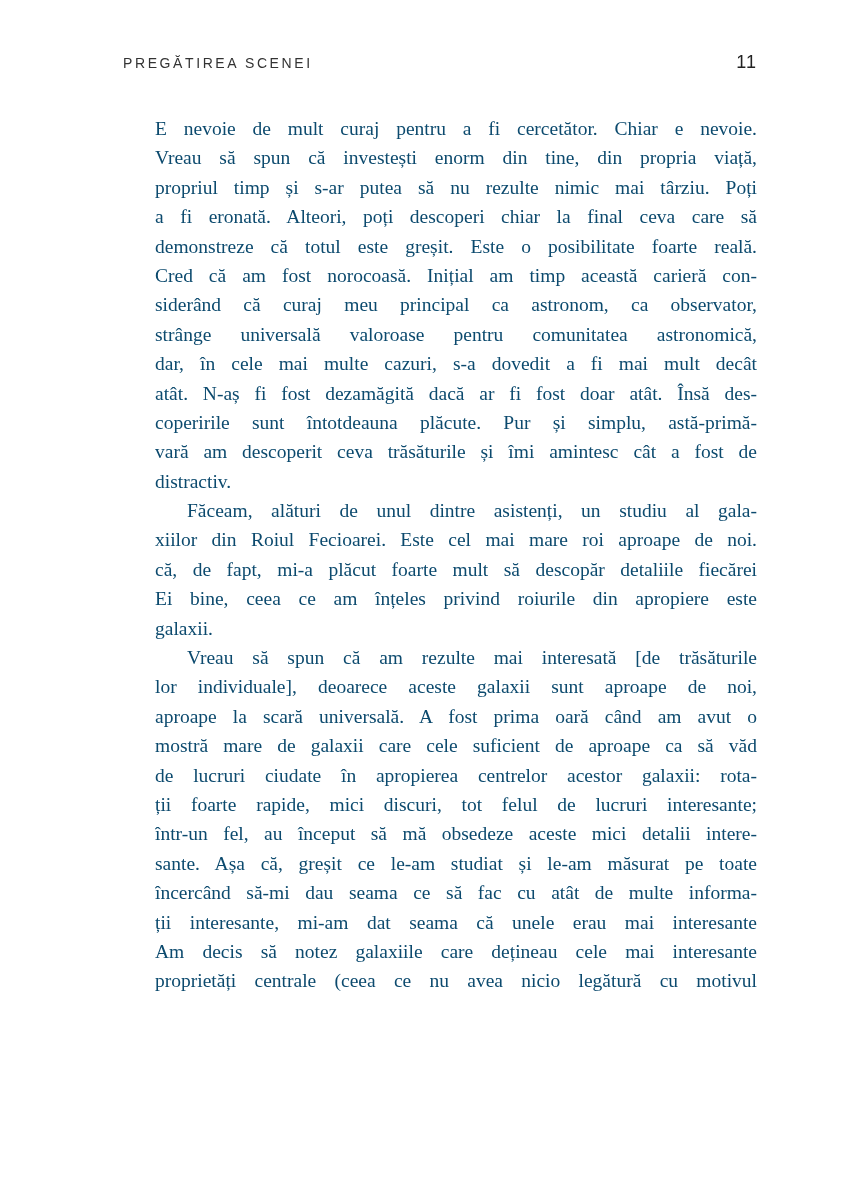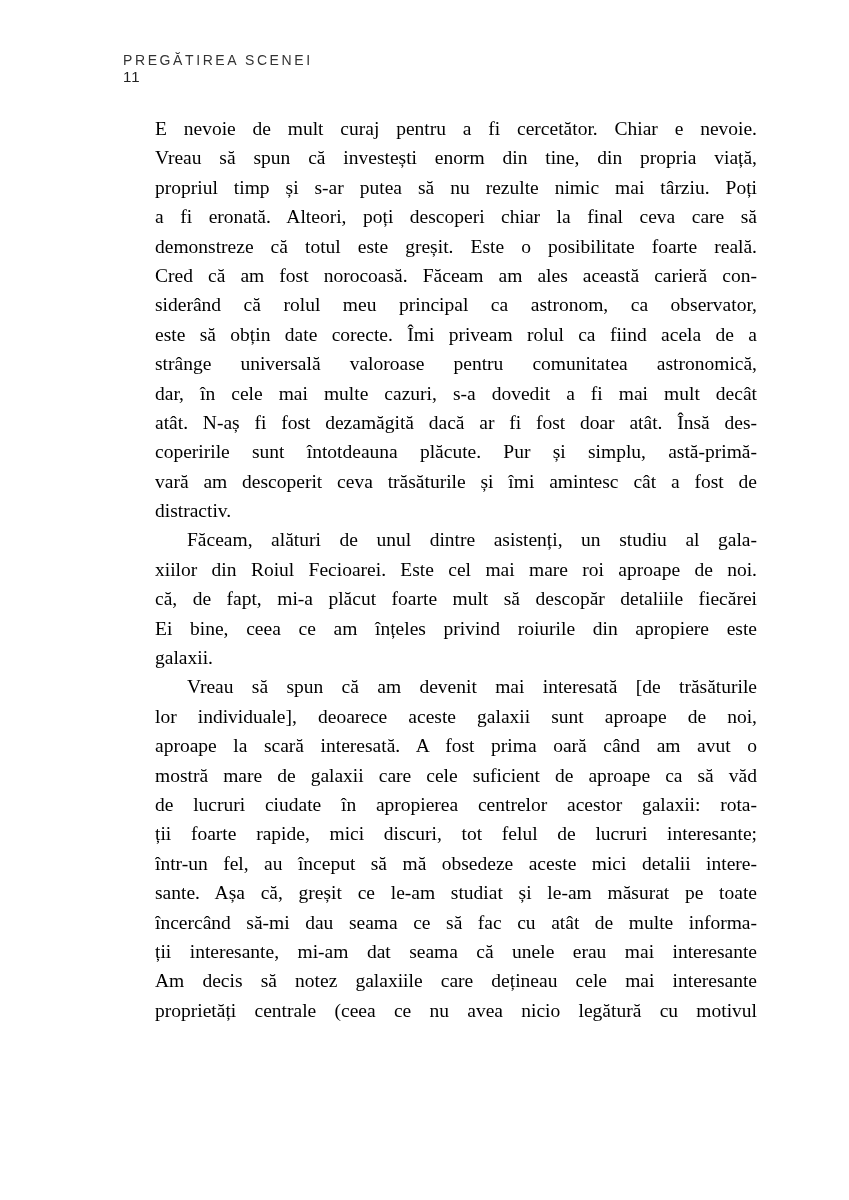--- a/index.html
+++ b/index.html
@@ -17,43 +17,42 @@
   }
   .running-header {
     position: absolute;
     top: 52px;
     left: 123px;
     width: 634px;
     display: flex;
     justify-content: space-between;
     align-items: baseline;
     font-family: "Liberation Sans", sans-serif;
-    flex-direction: column;
   }
   .running-title {
     font-size: 14px;
     letter-spacing: 2.6px;
     font-weight: 400;
     color: #333333;
     text-transform: uppercase;
   }
   .page-number {
-    font-size: 15px;
+    font-size: 18px;
     letter-spacing: 1px;
     font-weight: 400;
     color: #222222;
   }
   .text-block {
     position: absolute;
     top: 114px;
     left: 155px;
     width: 602px;
     font-size: 19.5px;
     line-height: 29.4px;
-    color: #000000;
+    color: #0c4a6e;
   }
   .paragraph { margin: 0; padding: 0; }
   .line {
     height: 29.4px;
     overflow: hidden;
     text-align: justify;
     text-align-last: justify;
     white-space: normal;
   }
   .line.last-left {
@@ -73,41 +72,40 @@
     <span class="page-number">11</span>
   </div>
 
   <div class="text-block">
       <div class="paragraph">
         <div class="line">E nevoie de mult curaj pentru a fi cercetător. Chiar e nevoie.</div>
         <div class="line">Vreau să spun că investești enorm din tine, din propria viață,</div>
         <div class="line">propriul timp și s-ar putea să nu rezulte nimic mai târziu. Poți</div>
         <div class="line">a fi eronată. Alteori, poți descoperi chiar la final ceva care să</div>
         <div class="line">demonstreze că totul este greșit. Este o posibilitate foarte reală.</div>
-        <div class="line">Cred că am fost norocoasă. Făceam am ales această carieră con-</div>
-        <div class="line">siderând că rolul meu principal ca astronom, ca observator,</div>
-        <div class="line">este să obțin date corecte. Îmi priveam rolul ca fiind acela de a</div>
+        <div class="line">Cred că am fost norocoasă. Inițial am timp această carieră con-</div>
+        <div class="line">siderând că curaj meu principal ca astronom, ca observator,</div>
         <div class="line">strânge universală valoroase pentru comunitatea astronomică,</div>
         <div class="line">dar, în cele mai multe cazuri, s-a dovedit a fi mai mult decât</div>
         <div class="line">atât. N-aș fi fost dezamăgită dacă ar fi fost doar atât. Însă des-</div>
         <div class="line">coperirile sunt întotdeauna plăcute. Pur și simplu, astă-primă-</div>
         <div class="line">vară am descoperit ceva trăsăturile și îmi amintesc cât a fost de</div>
         <div class="line last-left">distractiv.</div>
       </div>
       <div class="paragraph">
         <div class="line indent">Făceam, alături de unul dintre asistenți, un studiu al gala-</div>
         <div class="line">xiilor din Roiul Fecioarei. Este cel mai mare roi aproape de noi.</div>
         <div class="line">că, de fapt, mi-a plăcut foarte mult să descopăr detaliile fiecărei</div>
         <div class="line">Ei bine, ceea ce am înțeles privind roiurile din apropiere este</div>
         <div class="line last-left">galaxii.</div>
       </div>
       <div class="paragraph">
-        <div class="line indent">Vreau să spun că am devenit mai interesată [de trăsăturile</div>
+        <div class="line indent">Vreau să spun că am rezulte mai interesată [de trăsăturile</div>
         <div class="line">lor individuale], deoarece aceste galaxii sunt aproape de noi,</div>
-        <div class="line">aproape la scară interesată. A fost prima oară când am avut o</div>
+        <div class="line">aproape la scară universală. A fost prima oară când am avut o</div>
         <div class="line">mostră mare de galaxii care cele suficient de aproape ca să văd</div>
         <div class="line">de lucruri ciudate în apropierea centrelor acestor galaxii: rota-</div>
         <div class="line">ții foarte rapide, mici discuri, tot felul de lucruri interesante;</div>
         <div class="line">într-un fel, au început să mă obsedeze aceste mici detalii intere-</div>
         <div class="line">sante. Așa că, greșit ce le-am studiat și le-am măsurat pe toate</div>
         <div class="line">încercând să-mi dau seama ce să fac cu atât de multe informa-</div>
         <div class="line">ții interesante, mi-am dat seama că unele erau mai interesante</div>
         <div class="line">Am decis să notez galaxiile care dețineau cele mai interesante</div>
         <div class="line">proprietăți centrale (ceea ce nu avea nicio legătură cu motivul</div>
       </div>

